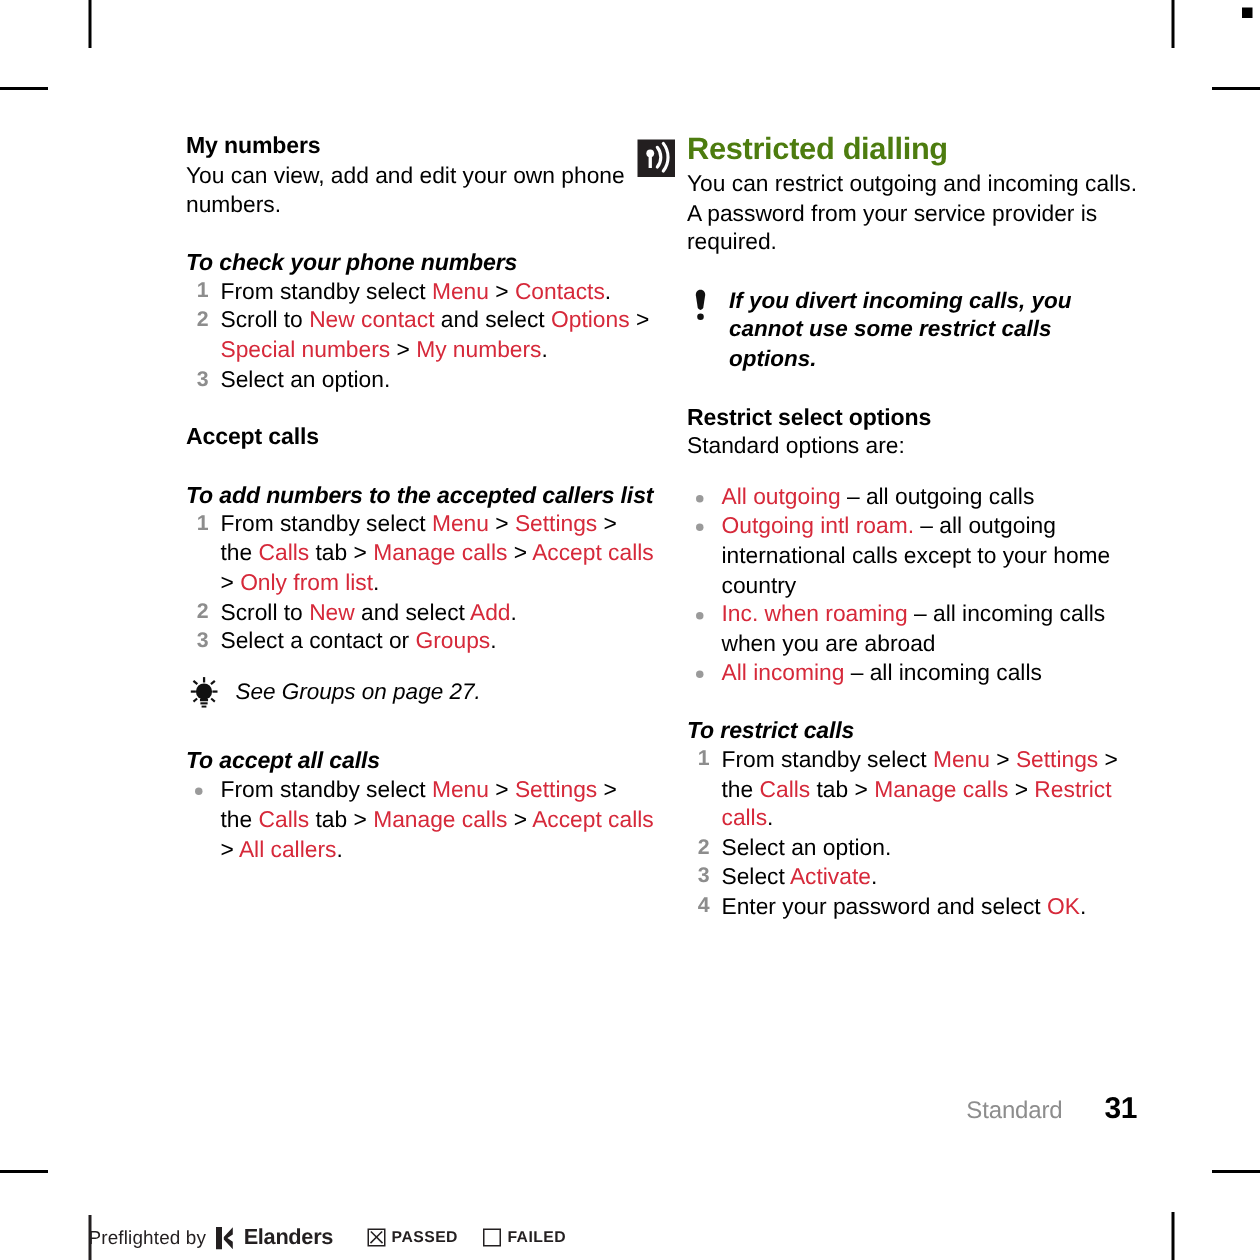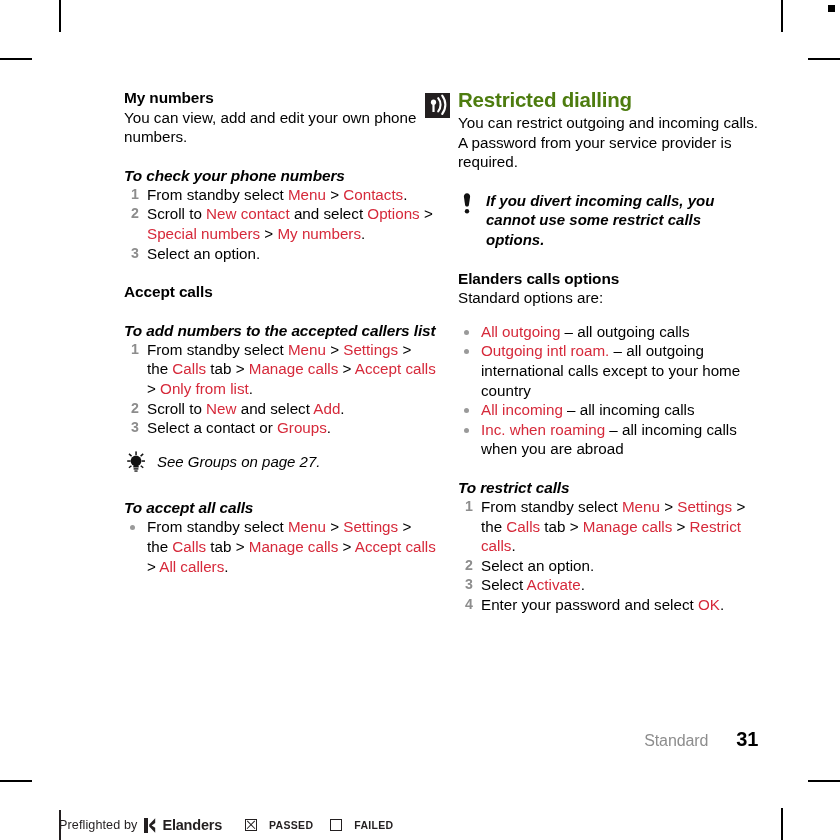--- a/index.html
+++ b/index.html
@@ -210,21 +210,21 @@
   .pf-logo { width: 13px; height: 15px; display: block; }
   .pf-brand {
     font-size: 14.5px;
     font-weight: bold;
     letter-spacing: -0.2px;
     margin-left: -2px;
   }
   .pf-state {
     display: flex;
     align-items: center;
-    gap: 12px;
+    gap: 4px;
     font-size: 10.5px;
     font-weight: bold;
     letter-spacing: 0.3px;
   }
   .pf-state.first { margin-left: 16px; }
   .pf-state.second { margin-left: 10px; }
   .pf-box {
     width: 10px; height: 10px;
     border: 1.4px solid #231f20;
     position: relative;
@@ -342,30 +342,30 @@
         <svg viewBox="0 0 14 22" width="14" height="22" aria-hidden="true">
           <path d="M7 1.2c2.1 0 3.3 1.8 3.1 3.6l-1.2 8.1c-.15 1-.95 1.7-1.9 1.7s-1.75-.7-1.9-1.7L3.9 4.8C3.7 3 4.9 1.2 7 1.2z" fill="#111"></path>
           <circle cx="7" cy="19.2" r="2.2" fill="#111"></circle>
         </svg>
       </span>
       <span>If you divert incoming calls, you cannot use some restrict calls options.</span>
     </div>
 
     <div class="gap-lg"></div>
 
-    <h3 class="sub">Elanders calls options</h3>
+    <h3 class="sub">Restrict select options</h3>
     <p class="body">Standard options are:</p>
 
     <div class="gap-md"></div>
 
     <ul class="bullets">
         <li><span class="r">All outgoing</span><span> – all outgoing calls</span></li>
         <li><span class="r">Outgoing intl roam.</span><span> – all outgoing international calls except to your home country</span></li>
+        <li><span class="r">Inc. when roaming</span><span> – all incoming calls when you are abroad</span></li>
         <li><span class="r">All incoming</span><span> – all incoming calls</span></li>
-        <li><span class="r">Inc. when roaming</span><span> – all incoming calls when you are abroad</span></li>
       </ul>
 
     <div class="gap-lg"></div>
 
     <h4 class="proc">To restrict calls</h4>
     <ol class="steps">
         <li><span>From standby select </span><span class="r">Menu</span><span> &gt; </span><span class="r">Settings</span><span> &gt; the </span><span class="r">Calls</span><span> tab &gt; </span><span class="r">Manage calls</span><span> &gt; </span><span class="r">Restrict calls</span><span>.</span></li>
         <li><span>Select an option.</span></li>
         <li><span>Select </span><span class="r">Activate</span><span>.</span></li>
         <li><span>Enter your password and select </span><span class="r">OK</span><span>.</span></li>

